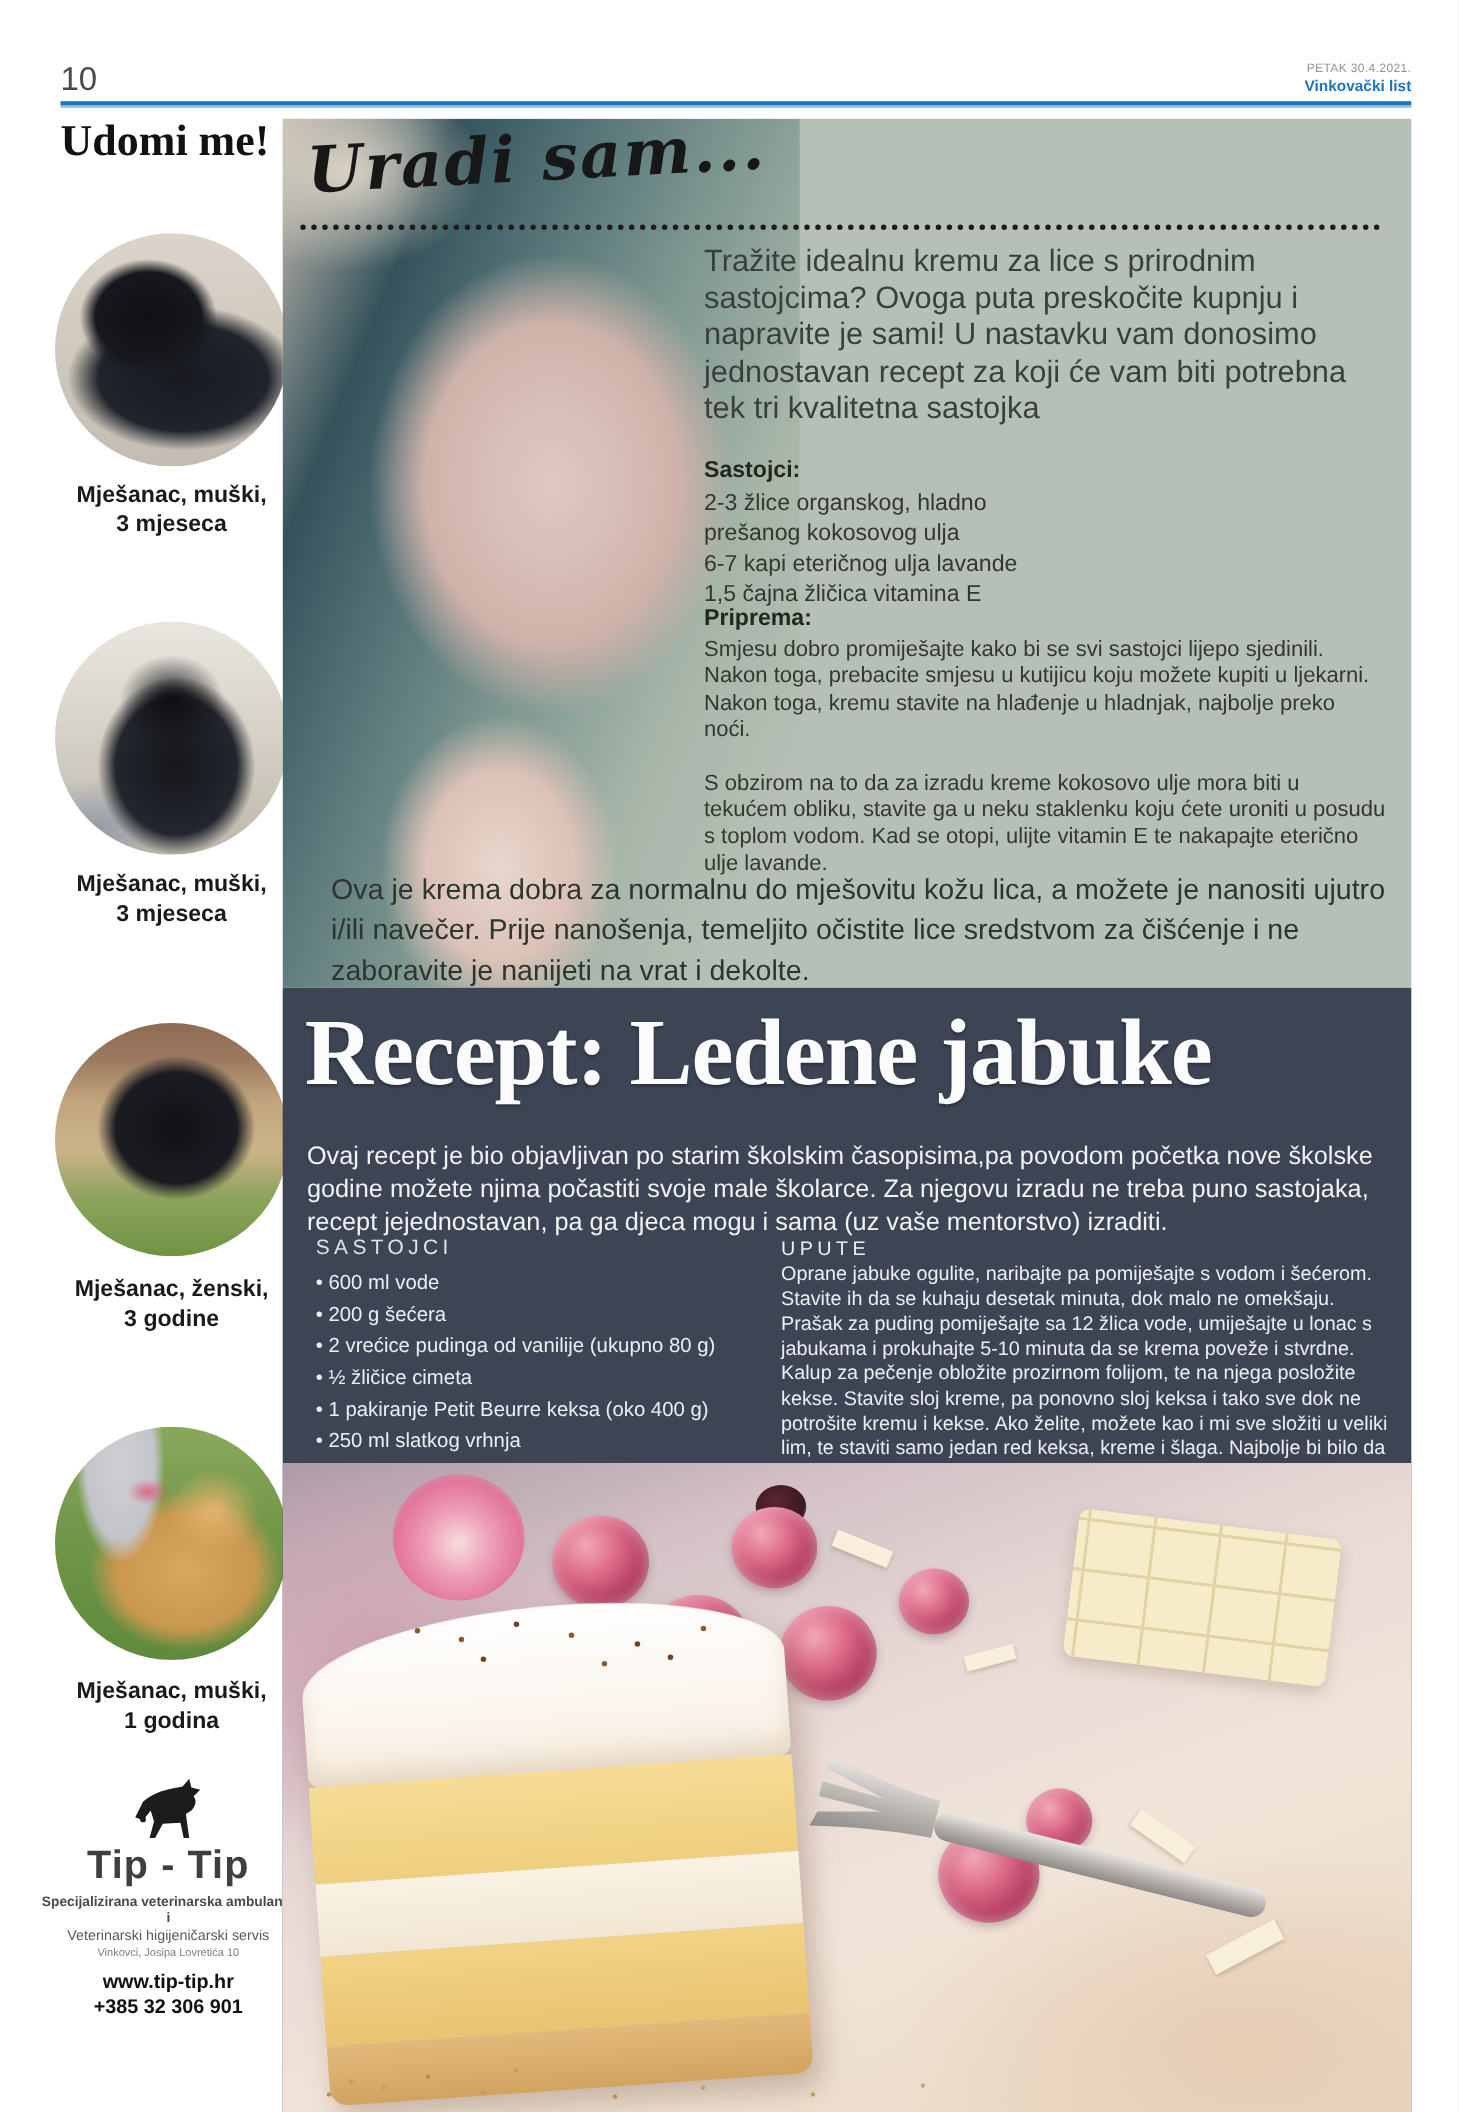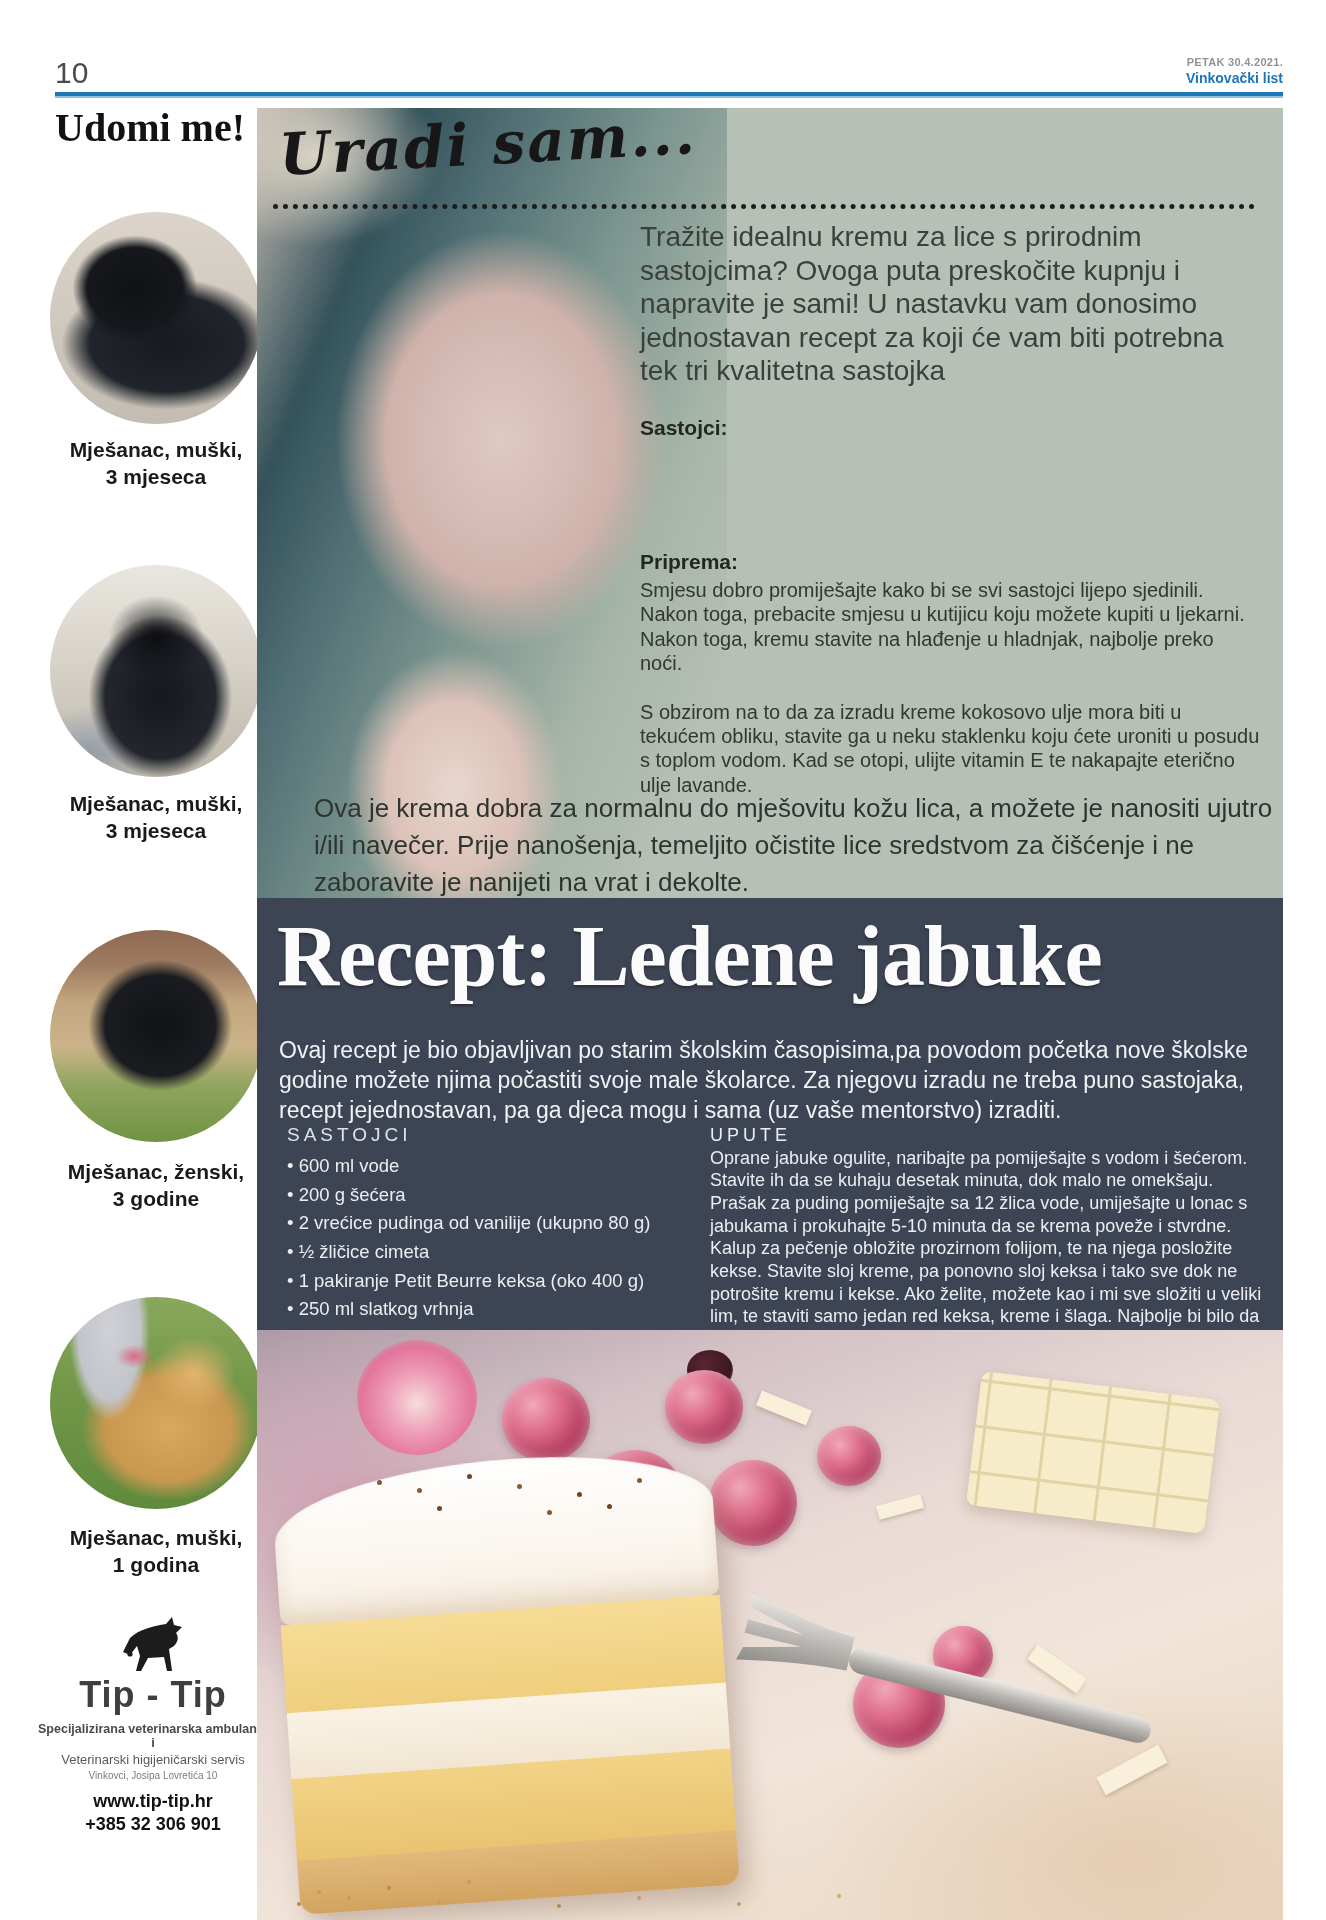--- a/index.html
+++ b/index.html
@@ -3,21 +3,21 @@
 <meta charset="utf-8">
 <style>
   html,body{margin:0;padding:0;background:#e8e8e8;}
   *{box-sizing:border-box;}
   #page{position:relative;width:1326px;height:1920px;background:#ffffff;margin:0 auto;
         font-family:"Liberation Sans",sans-serif;overflow:hidden;}
 
   
   .page-num{position:absolute;left:55px;top:56px;font-size:30px;color:#4a4a4a;font-weight:400;}
   .header-right{position:absolute;right:43px;top:56px;text-align:right;line-height:1.25;}
-  .header-date{font-size:11px;color:#8f9398;letter-spacing:.3px;font-weight:bold;}
+  .header-date{font-size:11px;color:#8f9398;letter-spacing:.3px;}
   .header-pub{font-size:14px;font-weight:bold;color:#1a75bb;}
   .header-rule{position:absolute;left:55px;right:43px;top:92px;height:3px;
                border-top:4px solid #1f78b6;border-bottom:2px solid #8fc0e2;}
 
   
   .udomi-title{position:absolute;left:55px;top:104px;font-family:"Liberation Serif",serif;
                font-weight:bold;font-size:40px;color:#121212;}
   .pet-photo{position:absolute;left:50px;width:212px;height:212px;border-radius:50%;overflow:hidden;}
   .pet-c1{top:212px;background:
       radial-gradient(ellipse 80px 68px at 40% 36%, #101114 0%, #16181d 60%, rgba(22,24,29,0) 78%),
@@ -63,21 +63,21 @@
   .krema-title{position:absolute;left:292px;top:26px;font-family:"Liberation Serif",serif;font-weight:bold;
       font-size:52px;color:#141414;letter-spacing:1px;text-shadow:2px 3px 2px rgba(70,80,70,.55);}
   .krema-dots{position:absolute;left:16px;right:28px;top:96px;border-bottom:5px dotted #1c1c1c;}
   .krema-intro{position:absolute;left:383px;top:112px;width:610px;font-size:28px;line-height:1.2;color:#3a403c;}
   .krema-sastojci-label{position:absolute;left:383px;top:308px;font-size:21px;font-weight:bold;color:#23281f;}
   .krema-sastojci{position:absolute;left:383px;top:336px;width:340px;margin:0;padding:0;list-style:none;
       font-size:21px;line-height:1.3;color:#33382f;}
   .krema-priprema-label{position:absolute;left:383px;top:442px;font-size:21px;font-weight:bold;color:#23281f;}
   .krema-priprema{position:absolute;left:383px;top:470px;width:620px;font-size:20px;line-height:1.22;color:#33382f;}
   .krema-priprema p{margin:0 0 24px 0;}
-  .krema-footer{position:absolute;left:57px;top:682px;width:965px;font-size:26px;line-height:1.42;color:#2e352f;}
+  .krema-footer{position:absolute;left:44px;top:682px;width:965px;font-size:26px;line-height:1.42;color:#2e352f;}
 
   
   .recept{position:absolute;left:257px;top:898px;width:1026px;height:1022px;background:#3d4454;overflow:hidden;}
   .recept-title{position:absolute;left:20px;top:8px;font-family:"Liberation Serif",serif;font-weight:bold;
       font-size:86px;color:#fbfbfb;letter-spacing:-1px;text-shadow:0 2px 3px rgba(0,0,0,.35);}
   .recept-intro{position:absolute;left:22px;top:128px;width:990px;font-size:23px;line-height:1.3;color:#f1f2f4;margin-top:10px;}
   .recept-col-label{font-size:19px;letter-spacing:4px;color:#dfe3e8;margin:0 0 6px 0;font-weight:400;}
   .recept-sastojci{position:absolute;left:30px;top:226px;width:420px;}
   .recept-sastojci ul{margin:0;padding:0;list-style:none;font-size:18.5px;line-height:1.55;color:#eceef1;}
   .recept-sastojci li::before{content:"• ";}
@@ -175,20 +175,25 @@
     <div class="tiptip-web">www.tip-tip.hr</div>
     <div class="tiptip-tel">+385 32 306 901</div>
   </div>
 
   <div class="krema">
     <div class="face-photo"></div>
     <div class="krema-kicker">Uradi sam...</div>
     <div class="krema-dots"></div>
     <div class="krema-intro">Tražite idealnu kremu za lice s prirodnim sastojcima? Ovoga puta preskočite kupnju i napravite je sami! U nastavku vam donosimo jednostavan recept za koji će vam biti potrebna tek tri kvalitetna sastojka</div>
     <div class="krema-sastojci-label">Sastojci:</div>
+    <ul class="krema-sastojci">
+      <li>2-3 žlice organskog, hladno prešanog kokosovog ulja</li>
+      <li>6-7 kapi eteričnog ulja lavande</li>
+      <li>1,5 čajna žličica vitamina E</li>
+    </ul>
     <div class="krema-priprema-label">Priprema:</div>
     <div class="krema-priprema">
       <p>Smjesu dobro promiješajte kako bi se svi sastojci lijepo sjedinili. Nakon toga, prebacite smjesu u kutijicu koju možete kupiti u ljekarni. Nakon toga, kremu stavite na hlađenje u hladnjak, najbolje preko noći.</p>
       <p>S obzirom na to da za izradu kreme kokosovo ulje mora biti u tekućem obliku, stavite ga u neku staklenku koju ćete uroniti u posudu s toplom vodom. Kad se otopi, ulijte vitamin E te nakapajte eterično ulje lavande.</p>
     </div>
     <div class="krema-footer">Ova je krema dobra za normalnu do mješovitu kožu lica, a možete je nanositi ujutro i/ili navečer. Prije nanošenja, temeljito očistite lice sredstvom za čišćenje i ne zaboravite je nanijeti na vrat i dekolte.</div>
   </div>
 
   <div class="recept">
     <div class="recept-title">Recept: Ledene jabuke</div>

